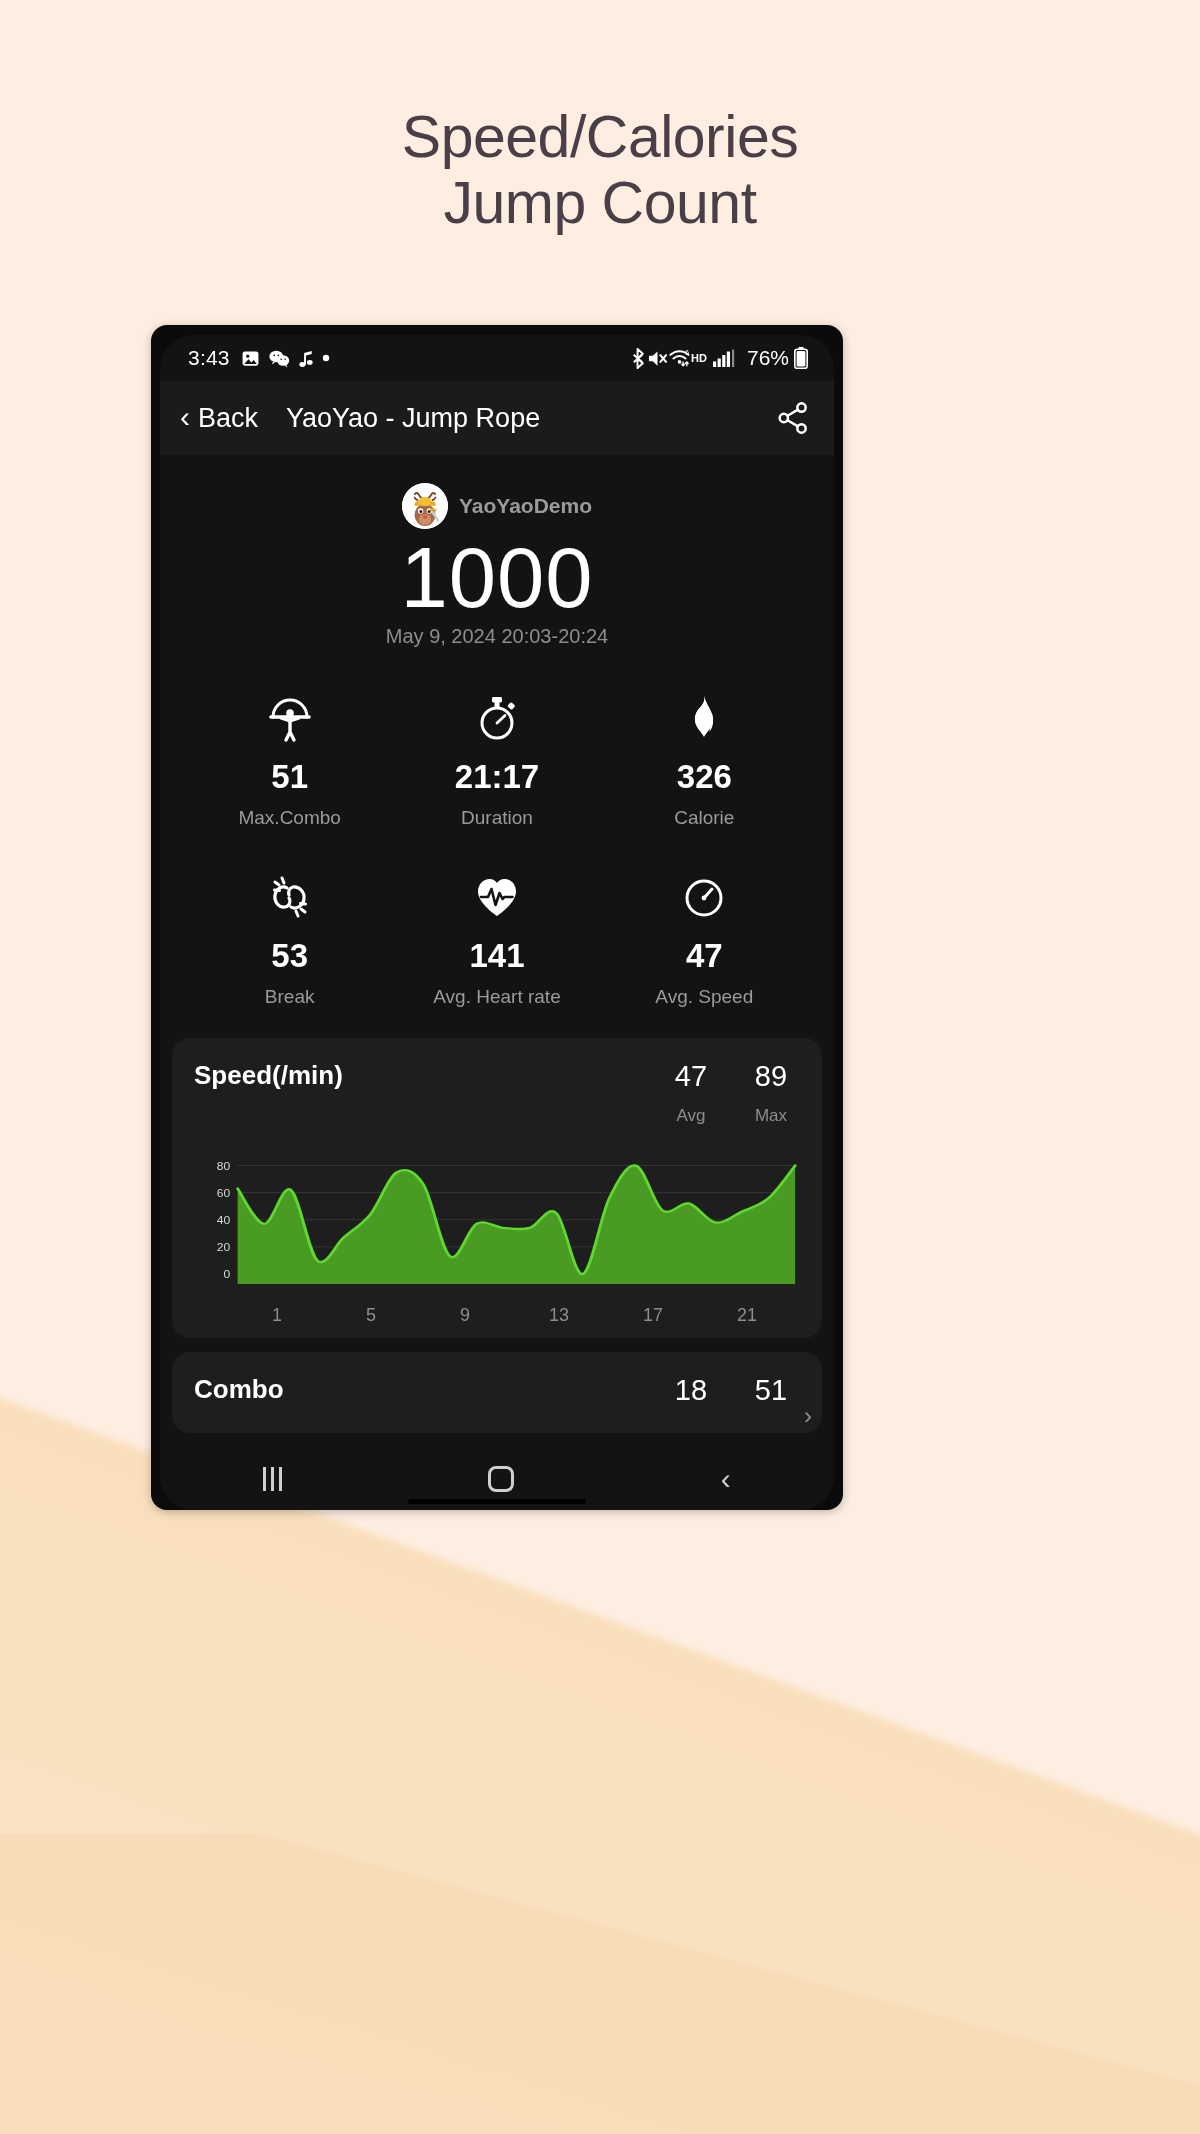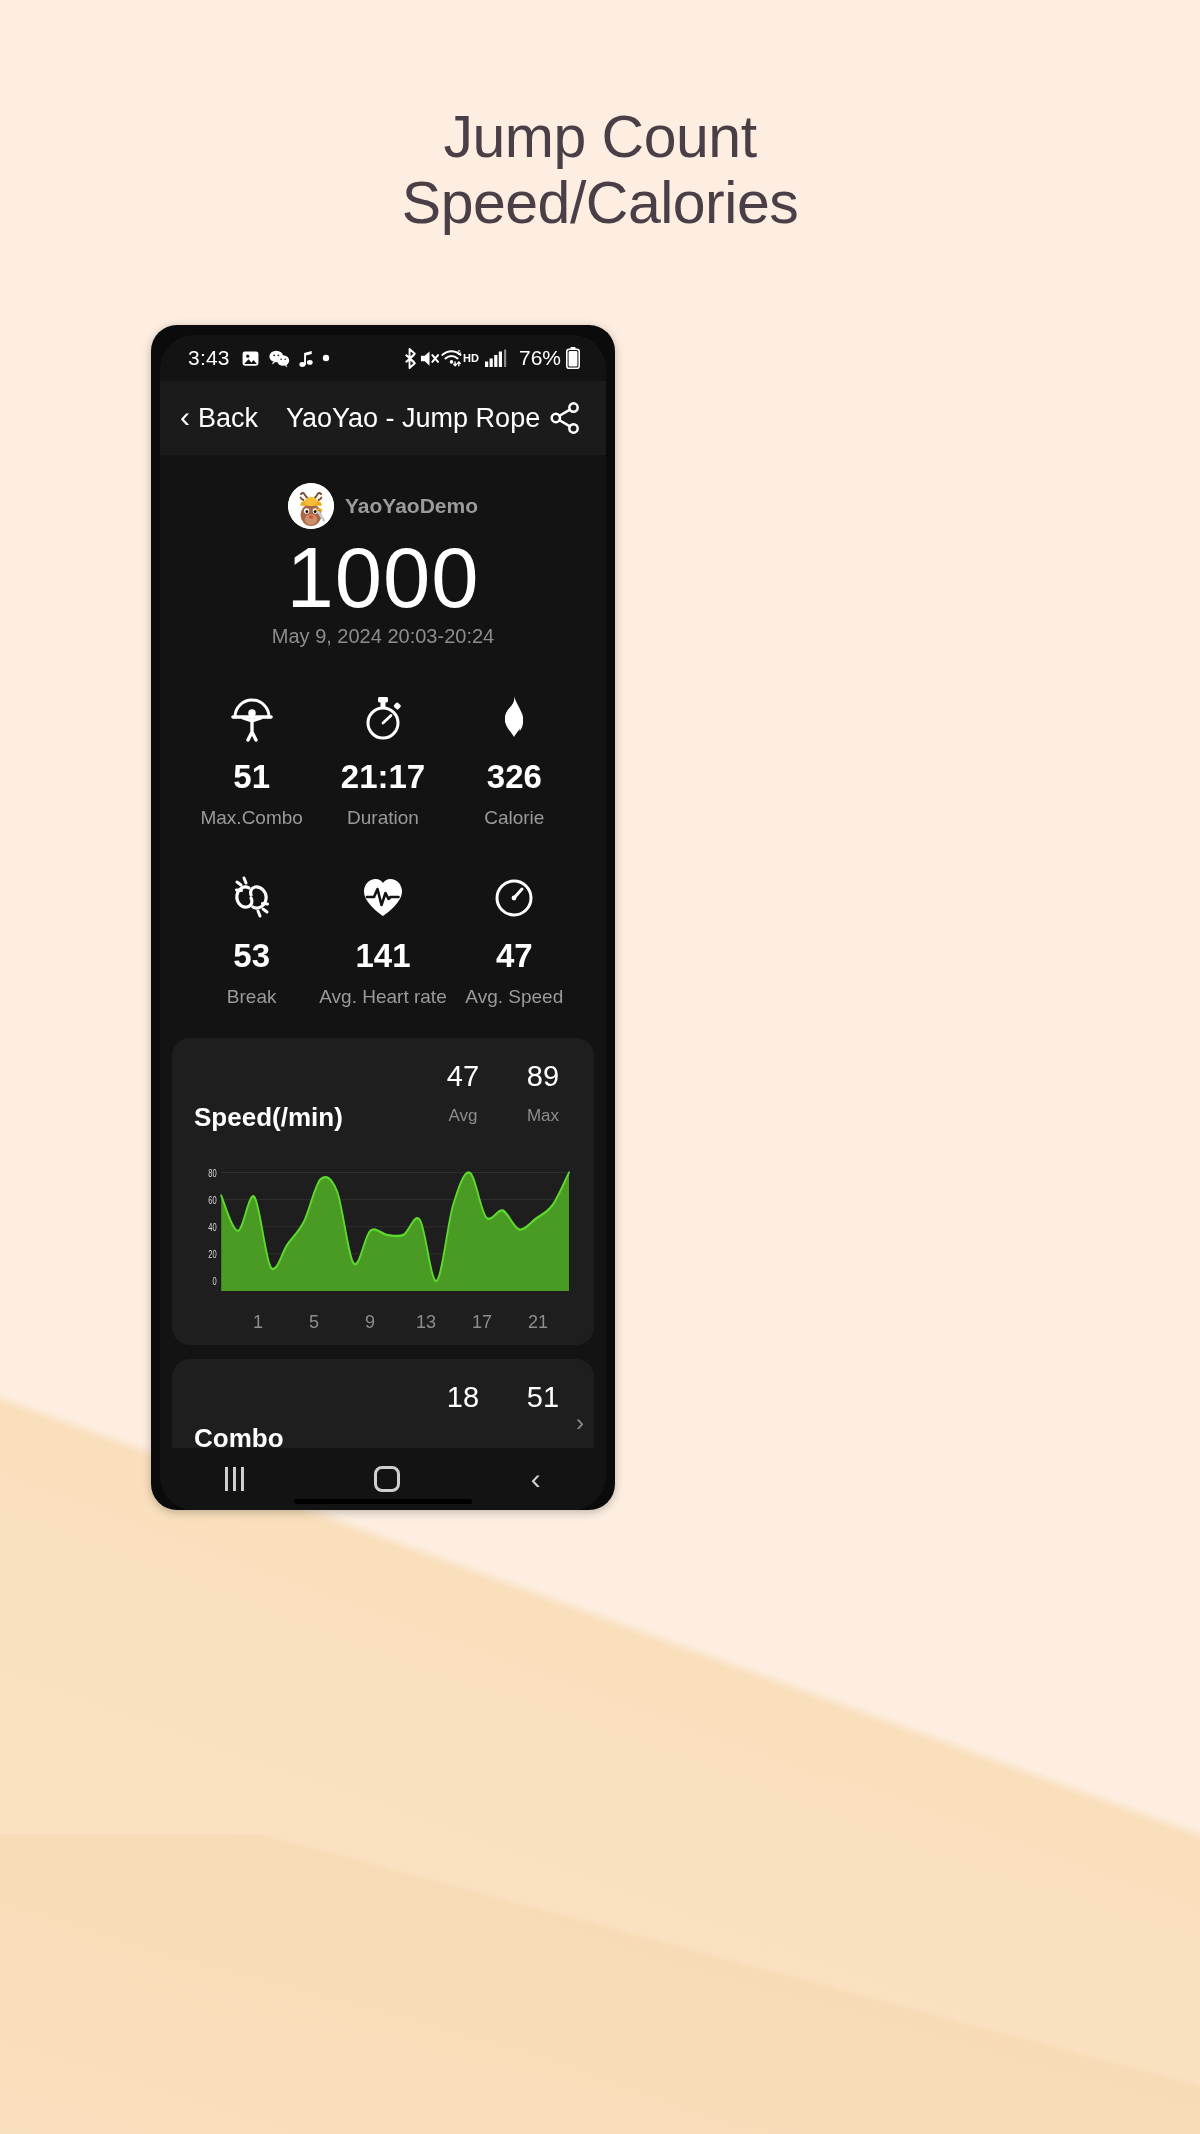--- a/index.html
+++ b/index.html
@@ -30,23 +30,23 @@
     line-height:1.02;
     font-weight:400;
     letter-spacing:-0.5px;
   }
   .headline div { padding:3px 0; }
 
   
   .phone {
     position:absolute;
     left:151px; top:325px;
-    width:464px; height:1185px;
+    width:692px; height:1185px;
     background:#0b0b0b;
-    border-radius:26px;
+    border-radius:16px;
     padding:10px 9px 0 9px;
     box-shadow:0 2px 10px rgba(0,0,0,0.25);
     overflow:hidden;
   }
   .screen {
     width:100%; height:100%;
     background:#131313;
     border-radius:34px;
     overflow:hidden;
     position:relative;
@@ -109,21 +109,21 @@
   .slabel { color:#9a9a9a; font-size:19px; margin-top:11px; }
 
   
   .card {
     background:#1e1e1e;
     border-radius:18px;
     margin:0 12px 14px 12px;
     padding:22px 22px 12px 22px;
   }
   .card-head { display:flex; align-items:flex-start; }
-  .card-title { color:#fff; font-size:26px; font-weight:bold; flex:1;margin-top:42px; }
+  .card-title { color:#fff; font-size:26px; font-weight:bold; flex:1; }
   .kpi { text-align:center; min-width:58px; margin-left:22px; }
   .kpi-val { color:#fff; font-size:29px; }
   .kpi-lab { color:#8d8d8d; font-size:17px; margin-top:13px; }
 
   .chartwrap { margin-top:18px; position:relative; height:152px; }
   .chartwrap svg { display:block; width:100%; height:100%; }
   .xaxis { display:flex; margin:9px 0 0 36px; padding-right:6px; }
   .xaxis span { flex:1; text-align:center; color:#8d8d8d; font-size:18px; }
 
   .combo-card { padding:22px 22px 26px 22px; margin-bottom:0; position:relative; }
@@ -145,22 +145,22 @@
     width:178px; height:5px; background:#000; border-radius:3px;
   }
 </style>
 </head>
 <body>
 
 <div class="bg-band"></div>
 <div class="bg-band2"></div>
 
 <div class="headline">
+  <div>Speed/Calories</div>
   <div>Jump Count</div>
-  <div>Speed/Calories</div>
 </div>
 
 <div class="phone">
   <div class="screen">
 
     <div class="statusbar">
       <span class="sb-time">3:43</span>
       <span class="sb-left-icons">
         <span class="ic">
           <svg width="19" height="19" viewBox="0 0 24 24">

